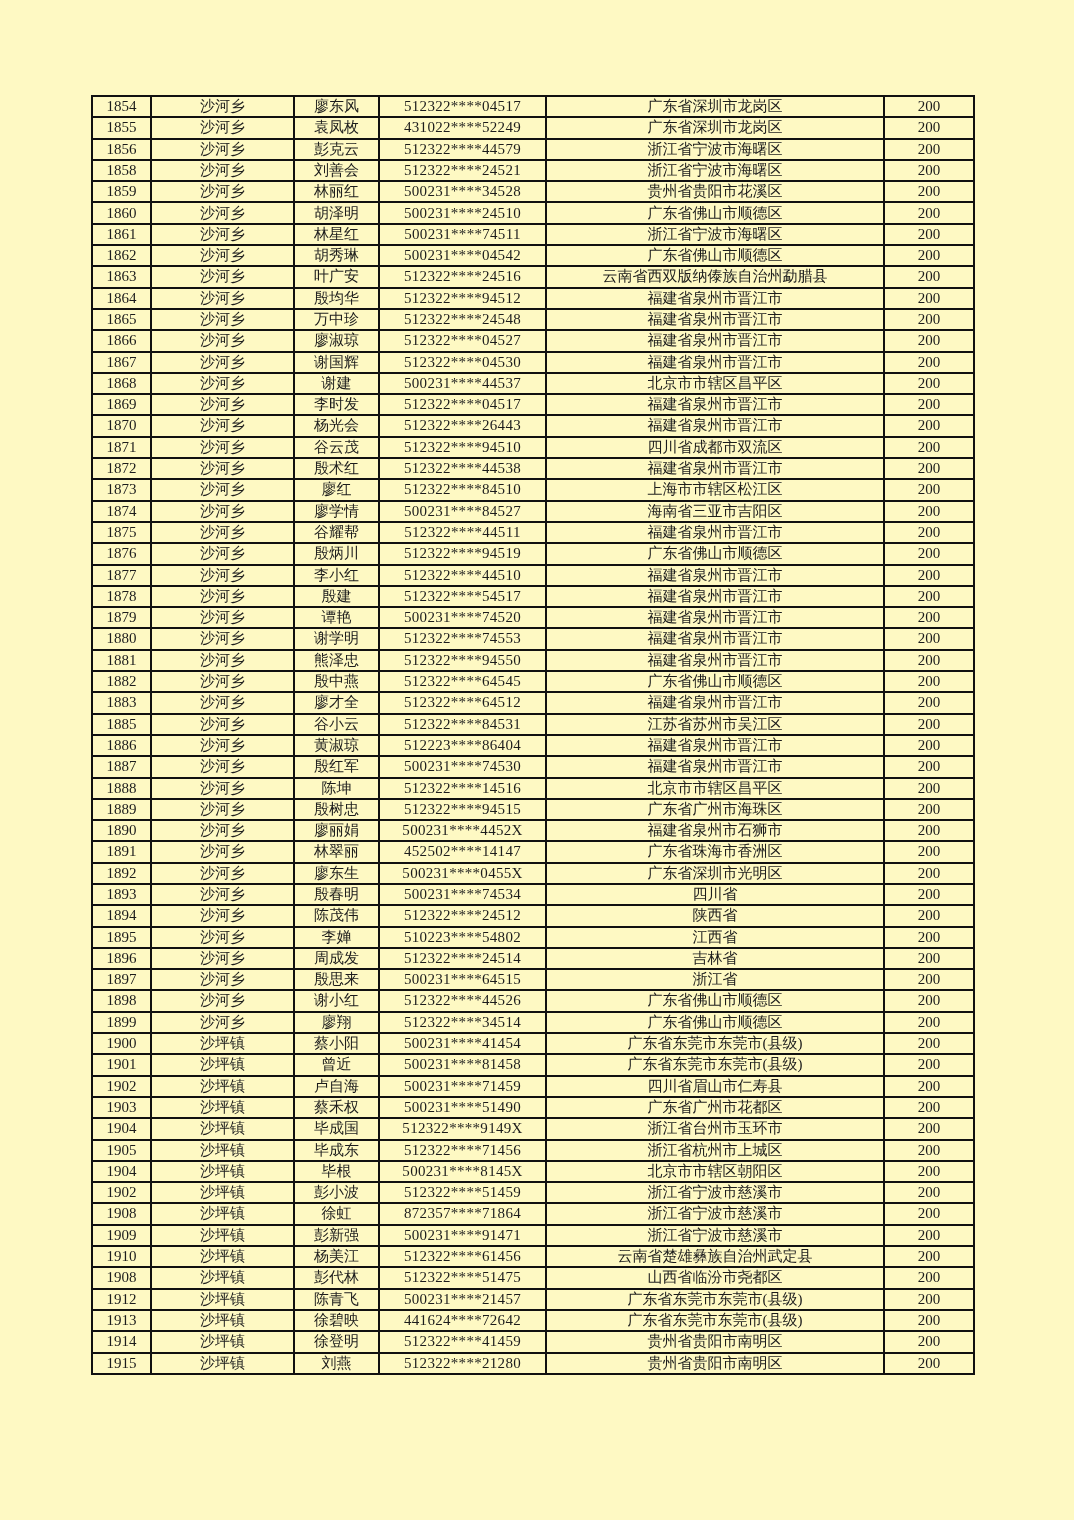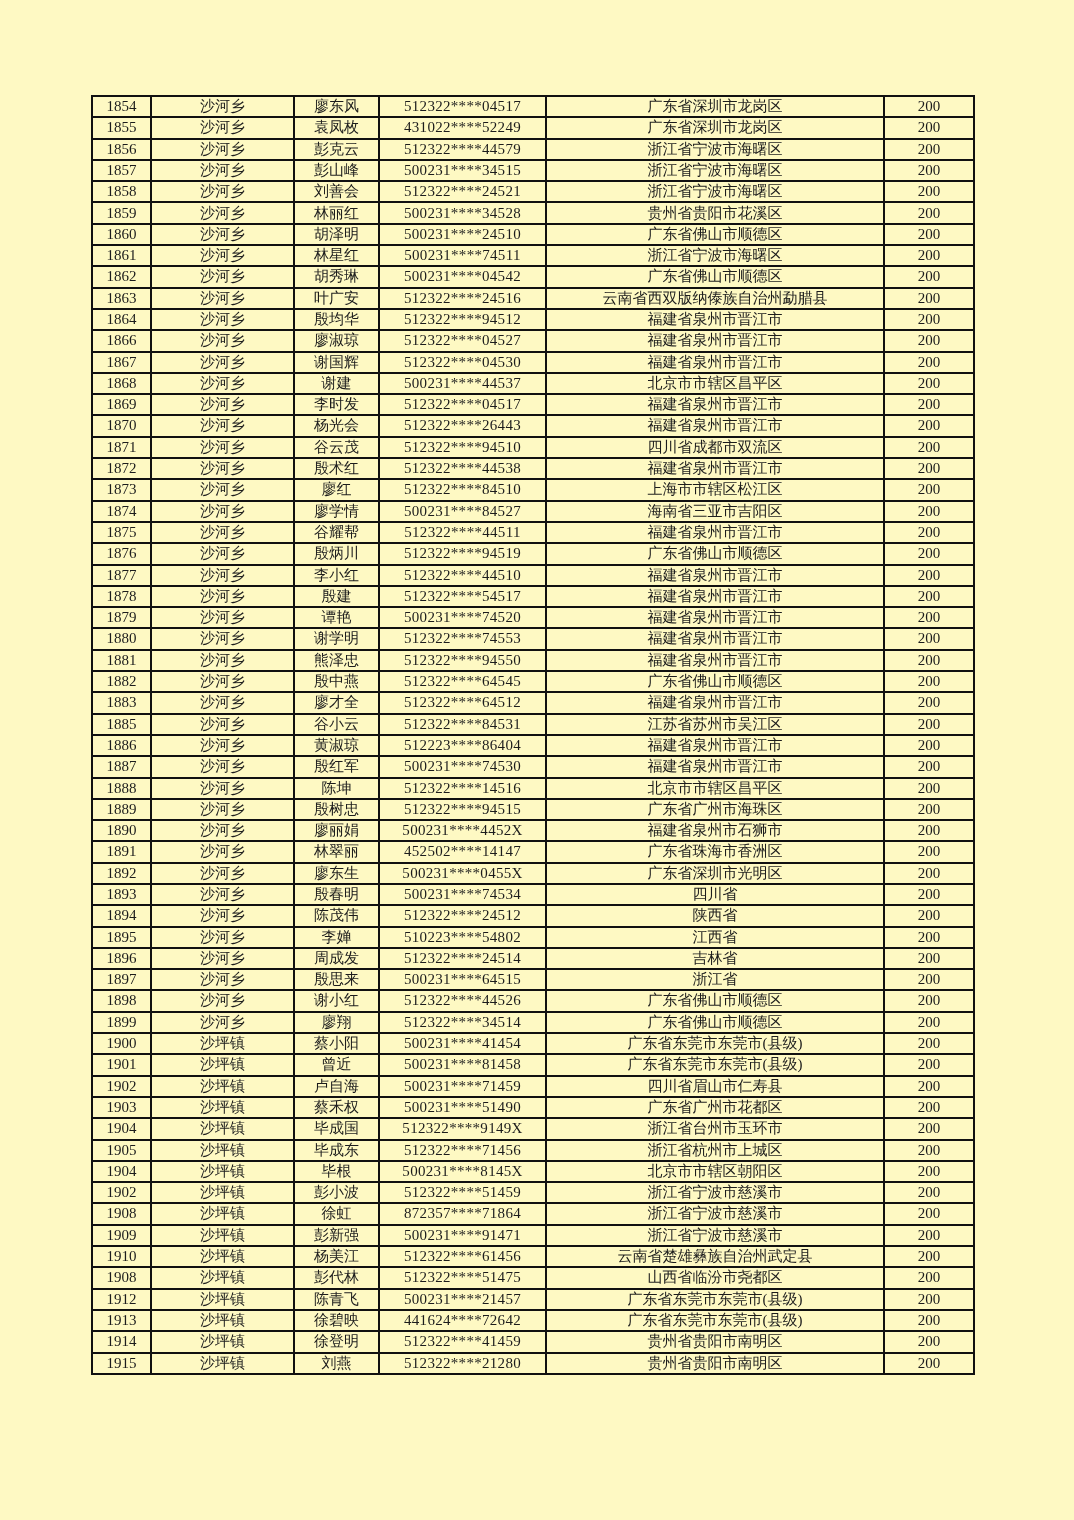--- a/index.html
+++ b/index.html
@@ -77,28 +77,20 @@
         </tr>
         <tr>
           <td class="col-0">1856</td>
           <td class="col-1">沙河乡</td>
           <td class="col-2">彭克云</td>
           <td class="col-3">512322****44579</td>
           <td class="col-4">浙江省宁波市海曙区</td>
           <td class="col-5">200</td>
         </tr>
         <tr>
-          <td class="col-0">1857</td>
-          <td class="col-1">沙河乡</td>
-          <td class="col-2">彭山峰</td>
-          <td class="col-3">500231****34515</td>
-          <td class="col-4">浙江省宁波市海曙区</td>
-          <td class="col-5">200</td>
-        </tr>
-        <tr>
           <td class="col-0">1858</td>
           <td class="col-1">沙河乡</td>
           <td class="col-2">刘善会</td>
           <td class="col-3">512322****24521</td>
           <td class="col-4">浙江省宁波市海曙区</td>
           <td class="col-5">200</td>
         </tr>
         <tr>
           <td class="col-0">1859</td>
           <td class="col-1">沙河乡</td>
@@ -137,20 +129,28 @@
           <td class="col-2">叶广安</td>
           <td class="col-3">512322****24516</td>
           <td class="col-4">云南省西双版纳傣族自治州勐腊县</td>
           <td class="col-5">200</td>
         </tr>
         <tr>
           <td class="col-0">1864</td>
           <td class="col-1">沙河乡</td>
           <td class="col-2">殷均华</td>
           <td class="col-3">512322****94512</td>
+          <td class="col-4">福建省泉州市晋江市</td>
+          <td class="col-5">200</td>
+        </tr>
+        <tr>
+          <td class="col-0">1865</td>
+          <td class="col-1">沙河乡</td>
+          <td class="col-2">万中珍</td>
+          <td class="col-3">512322****24548</td>
           <td class="col-4">福建省泉州市晋江市</td>
           <td class="col-5">200</td>
         </tr>
         <tr>
           <td class="col-0">1866</td>
           <td class="col-1">沙河乡</td>
           <td class="col-2">廖淑琼</td>
           <td class="col-3">512322****04527</td>
           <td class="col-4">福建省泉州市晋江市</td>
           <td class="col-5">200</td>

